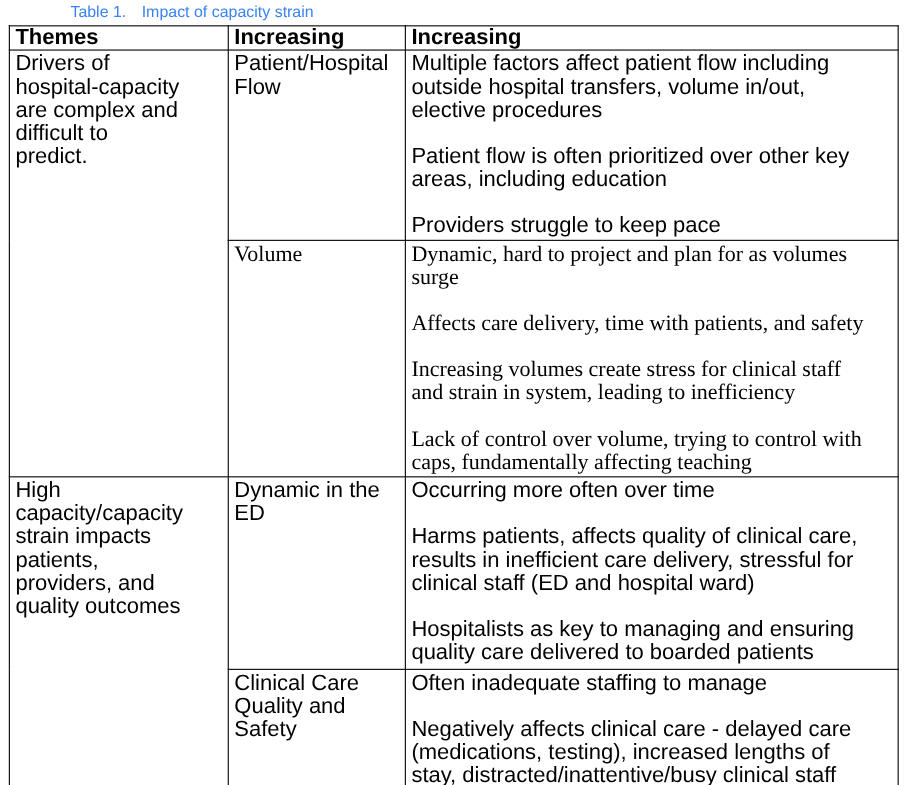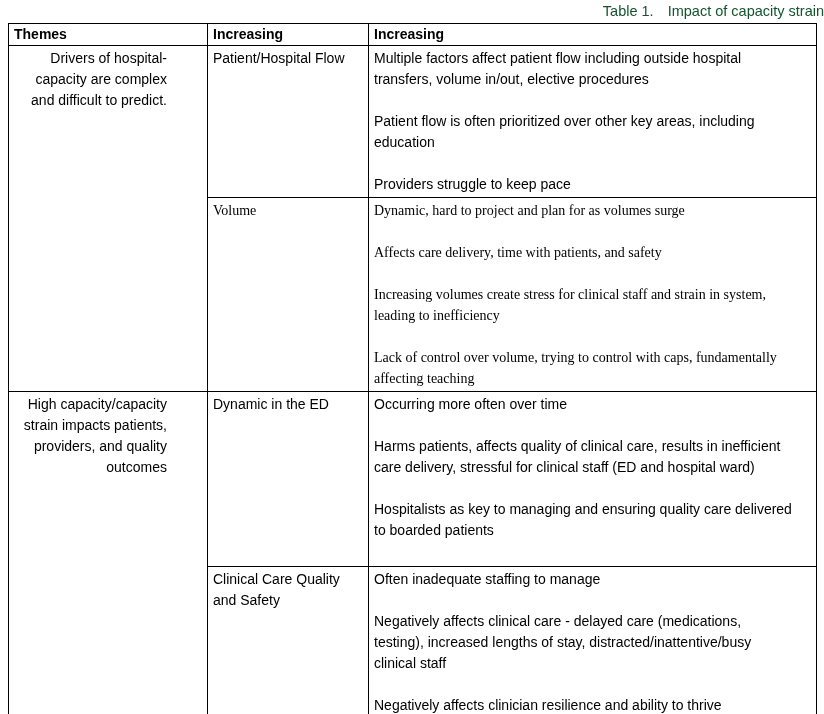--- a/index.html
+++ b/index.html
@@ -10,48 +10,47 @@
     font-family: "Liberation Sans", "DejaVu Sans", sans-serif;
     color: #000;
     overflow: hidden;
   }
   .page { padding: 2px 0 0 8px; }
   .caption {
     font-size: 14.5px;
     line-height: 19px;
     margin-left: 56px;
     margin-bottom: 2px;
-    color: #14532d;
-    text-align: right;
+    color: #3b82f6;
   }
   .caption .caption-title { margin-left: 14px; }
   table.strain-table {
     border-collapse: collapse;
     table-layout: fixed;
     width: 808px;
     background: #fff;
   }
   col.c-themes { width: 199px; }
   col.c-subthemes { width: 161px; }
   col.c-description { width: 448px; }
   th, td {
     border: 1.4px solid #000;
     vertical-align: top;
-    font-size: 14px;
+    font-size: 20px;
     line-height: 21px;
     text-align: left;
     color: #000;
   }
   th {
     font-weight: bold;
     padding: 0px 4px 0px 5px;
     height: 22px;
   }
   td { padding: 2px 4px 2px 5px; }
-  td.theme-cell { padding-right: 40px; text-align: right; }
+  td.theme-cell { padding-right: 40px; }
   td.subtheme-cell { padding-right: 18px; margin-top: 12px; }
   td.description-cell { padding-right: 23px; white-space: pre-line; }
   tr.row-flow td { height: 149px; }
   tr.row-volume td { height: 190px; font-family: Liberation Serif, serif; }
   tr.row-boarding td { height: 175px; }
   tr.row-quality td { height: 154px; }
 </style>
 </head>
 <body>
 

